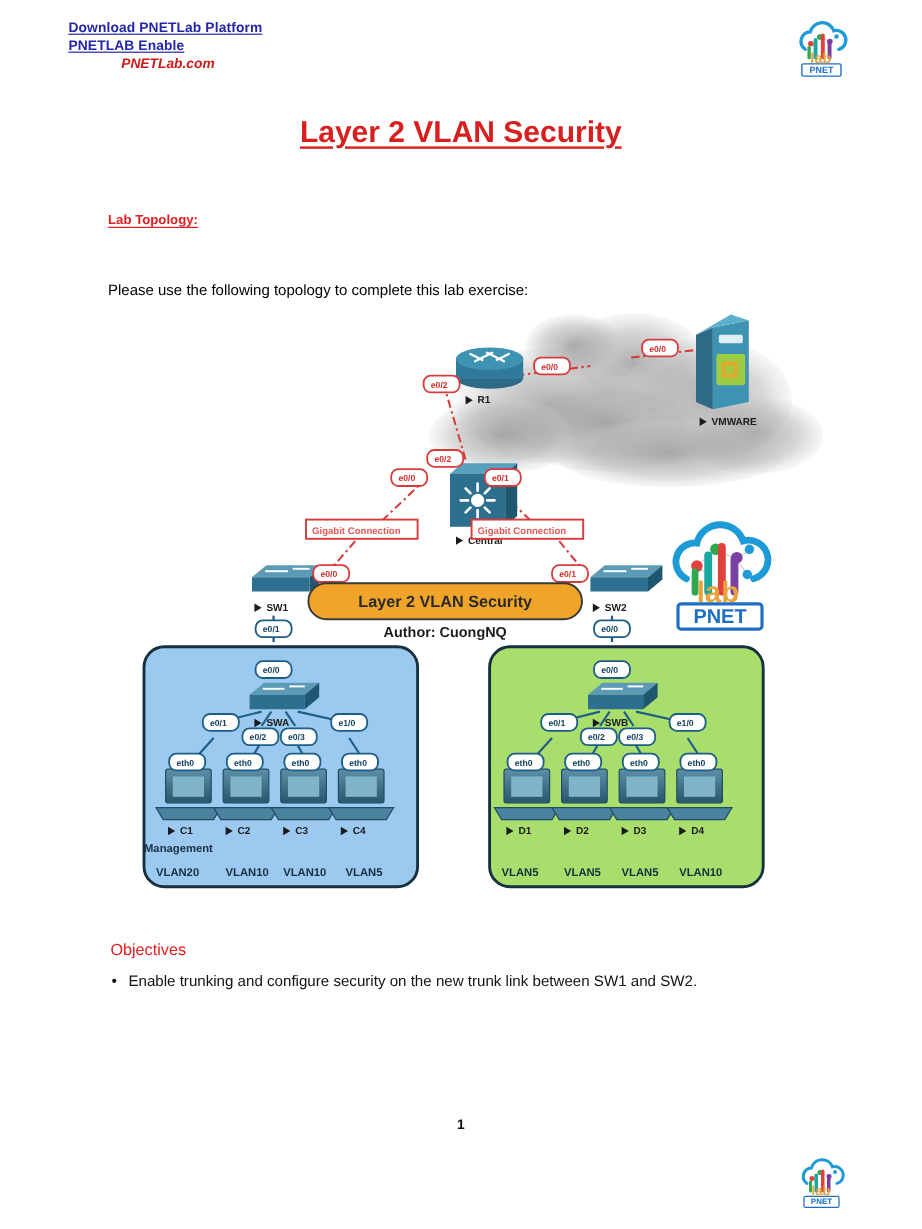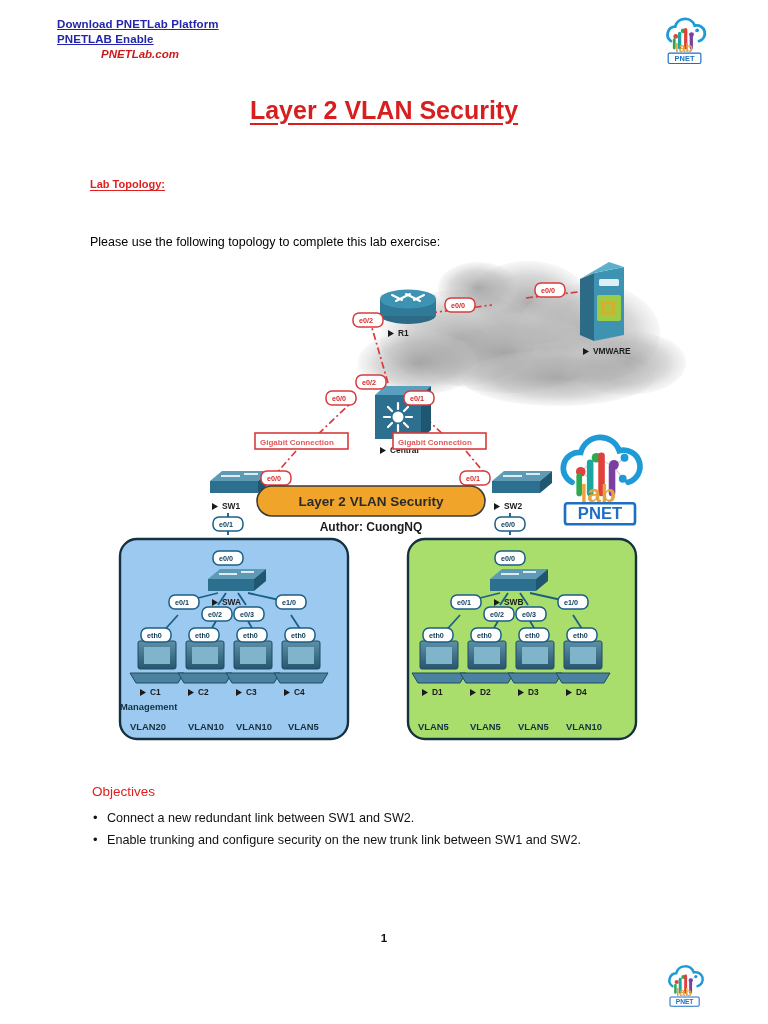--- a/index.html
+++ b/index.html
@@ -533,21 +533,20 @@
       <rect x="70" y="40" width="7.5" height="38" rx="3.7" fill="#7b3fa0"></rect>
       <rect x="33" y="52" width="6.5" height="26" rx="3.2" fill="#2fa84f"></rect>
       <text x="58" y="84" text-anchor="middle" font-family="Liberation Sans, sans-serif" font-size="28" font-weight="bold" fill="#e8a33d">lab</text>
       <rect x="20" y="86" width="80" height="24" rx="3" fill="#ffffff" stroke="#1e6fc4" stroke-width="3"></rect>
       <text x="60" y="104" text-anchor="middle" font-family="Liberation Sans, sans-serif" font-size="19" font-weight="bold" fill="#1e6fc4">PNET</text>
     </svg>
   </div>
 
   <div class="sec-obj">Objectives</div>
   <ul class="obj-list">
-    <li>Connect a new redundant link between SW1 and SW2.</li>
     <li>Enable trunking and configure security on the new trunk link between SW1 and SW2.</li>
   </ul>
 
   <div class="pageno">1</div>
 
   <div class="pnet logo-foot">
     <svg width="50" height="50" viewBox="0 0 120 120">
       <path d="M30 58 a17 17 0 0 1 9-31 a22 22 0 0 1 42 -2 a17 17 0 0 1 9 33" fill="none" stroke="#1e9bd7" stroke-width="6" stroke-linecap="round"></path>
       <g stroke="#cfd8de" stroke-width="1.6" fill="none">
         <path d="M40 48 L56 36 L74 44 L86 35"></path>

